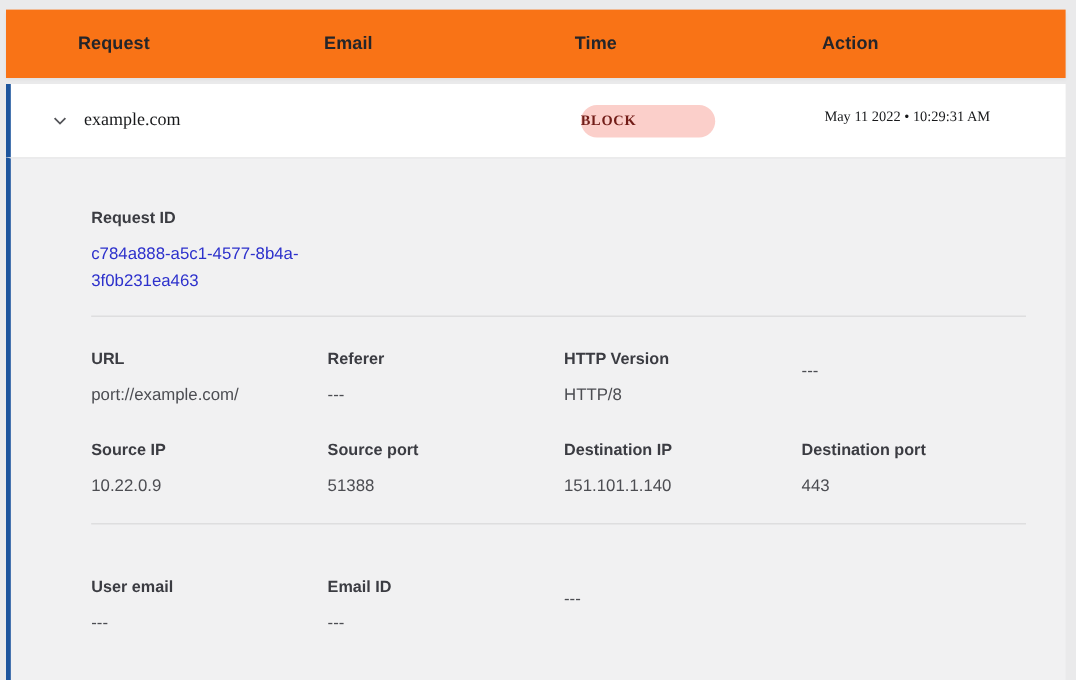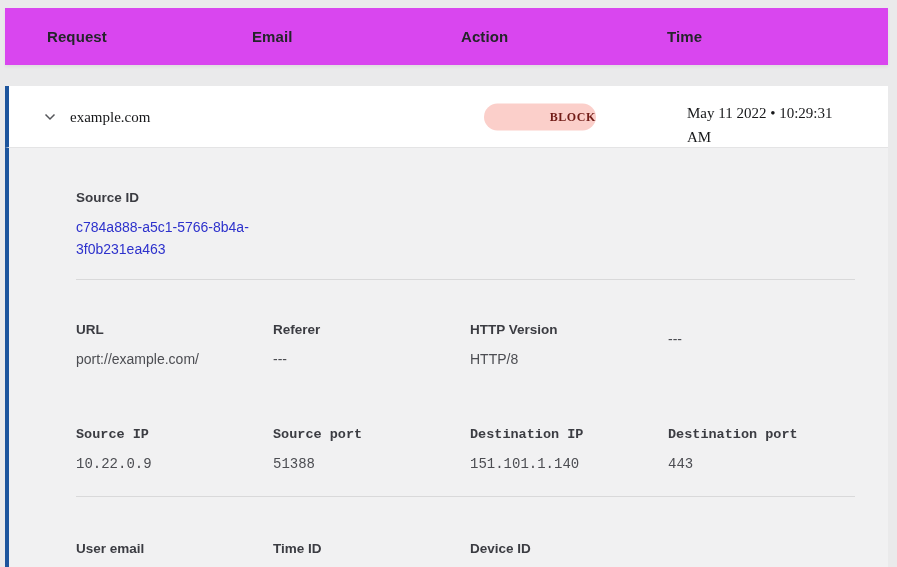--- a/index.html
+++ b/index.html
@@ -7,28 +7,28 @@
   body {
     font-family: "Liberation Sans", sans-serif;
     background: #eaeaeb;
     overflow: hidden;
   }
   .page { width: 897px; height: 567px; overflow: hidden; }
   .card { margin: 8px 9px 0 5px; width: 883px; }
 
   
   .thead {
-    background: #d946ef;
+    background: #f97316;
     height: 57px;
     display: grid;
     grid-template-columns: 205px 209px 206px 1fr;
     align-items: center;
-    padding-left: 42px;
+    padding-left: 60px;
     box-shadow: 0 2px 3px rgba(0,0,0,0.05);
-    margin-bottom: 21px;
+    margin-bottom: 5px;
   }
   .thead .th {
     font-size: 15px;
     font-weight: 700;
     color: #24252a;
     letter-spacing: 0.1px;
   }
 
   
   .row {
@@ -52,33 +52,33 @@
     transform: translateY(-50%);
     font-size: 15px;
     color: #17181a;
   }
   .badge {
     position: absolute;
     left: 475px; top: 50%;
     transform: translateY(-50%);
     width: 112px;
     padding: 6px 0;
-    text-align: right;
+    text-align: left;
     background: #fbcfca;
     color: #721d18;
     font-size: 12px;
     font-weight: 700;
     letter-spacing: 0.6px;
     border-radius: 999px;
   }
   .time-text {
     position: absolute;
     left: 678px; top: 15px;
     width: 172px;
-    font-size: 15px;
+    font-size: 12px;
     line-height: 24px;
     color: #17181a;
   }
 
   
   .expanded {
     background: #f1f1f2;
     border-left: 4px solid #1d559d;
     border-top: 1px solid #e4e4e5;
     height: 500px;
@@ -108,54 +108,54 @@
   }
   .divider {
     height: 1px;
     background: #d9d9da;
     margin-top: 19px;
   }
   .divider.second { margin-top: 22px; }
   .dgrid {
     display: grid;
     grid-template-columns: 197px 197px 198px 1fr;
-    margin-top: 40px;
-  }
-  .dgrid.source { margin-top: 56px; font-family: Liberation Mono, monospace; }
+    margin-top: 25px;
+  }
+  .dgrid.source { margin-top: 27px; }
   .dgrid.user { margin-top: 42px; }
 </style>
 </head>
 <body>
 
 <div class="page">
   <div class="card">
 
     <div class="thead">
       <div class="th">Request</div>
       <div class="th">Email</div>
+      <div class="th">Time</div>
       <div class="th">Action</div>
-      <div class="th">Time</div>
     </div>
 
     <div class="row">
       <span class="chev">
         <svg width="16" height="16" viewBox="0 0 16 16">
           <polyline points="3.5,5.5 8,10 12.5,5.5" fill="none" stroke="#55565a" stroke-width="1.5"></polyline>
         </svg>
       </span>
       <span class="req-text">example.com</span>
       <span class="badge">BLOCK</span>
       <span class="time-text">May 11 2022 • 10:29:31 AM</span>
     </div>
 
     <div class="expanded">
 
       <div>
-        <div class="dlabel">Source ID</div>
-        <a class="dlink" href="#">c784a888-a5c1-5766-8b4a-3f0b231ea463</a>
+        <div class="dlabel">Request ID</div>
+        <a class="dlink" href="#">c784a888-a5c1-4577-8b4a-3f0b231ea463</a>
       </div>
 
       <div class="divider"></div>
 
       <div class="dgrid">
         <div>
           <div class="dlabel">URL</div>
           <div class="dvalue">port://example.com/</div>
         </div>
         <div>
@@ -191,25 +191,24 @@
       </div>
 
       <div class="divider second"></div>
 
       <div class="dgrid user">
         <div>
           <div class="dlabel">User email</div>
           <div class="dvalue">---</div>
         </div>
         <div>
-          <div class="dlabel">Time ID</div>
-          <div class="dvalue">---</div>
-        </div>
-        <div>
-          <div class="dlabel">Device ID</div>
+          <div class="dlabel">Email ID</div>
+          <div class="dvalue">---</div>
+        </div>
+        <div>
           <div class="dvalue">---</div>
         </div>
         <div></div>
       </div>
 
     </div>
   </div>
 </div>
 
 </body></html>

